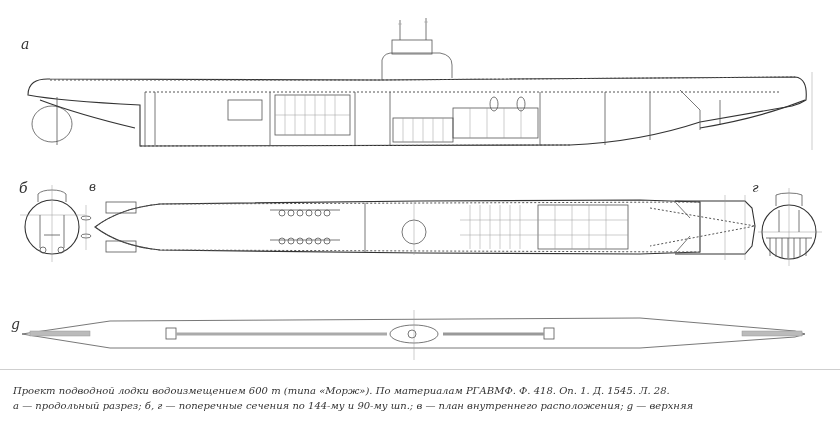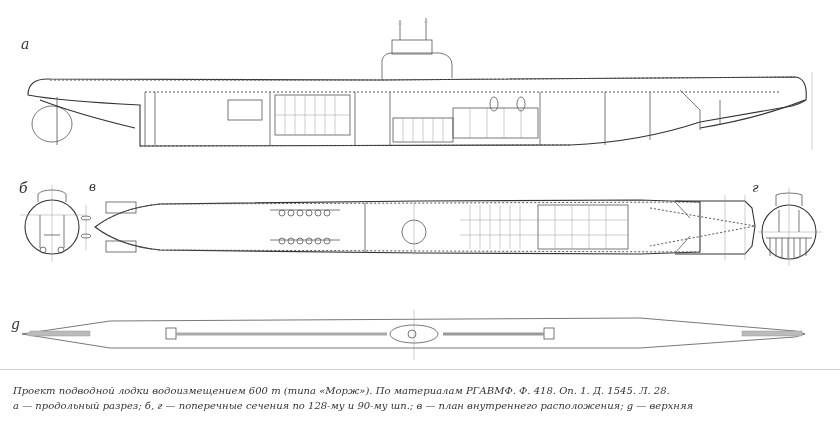--- a/index.html
+++ b/index.html
@@ -132,14 +132,14 @@
     <ellipse class="ln" cx="414" cy="334" rx="24" ry="9"></ellipse>
     <circle class="ln" cx="412" cy="334" r="4"></circle>
     <path class="lt" d="M414,310 L414,360"></path>
   </g>
 </svg>
 
 <div class="rule"></div>
 
 <div class="caption">
   <div>Проект подводной лодки водоизмещением 600 т (типа «Морж»). По материалам РГАВМФ. Ф. 418. Оп. 1. Д. 1545. Л. 28.</div>
-  <div>а — продольный разрез; б, г — поперечные сечения по 128-му и 90-му шп.; в — план внутреннего расположения; g — верхняя</div>
+  <div>а — продольный разрез; б, г — поперечные сечения по 144-му и 90-му шп.; в — план внутреннего расположения; g — верхняя</div>
 </div>
 
 </body></html>

